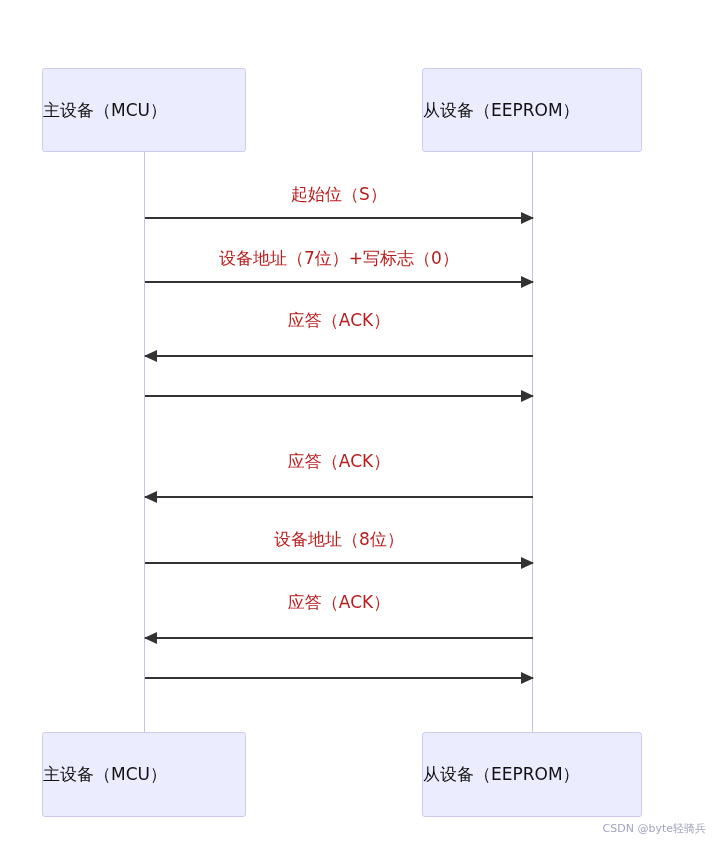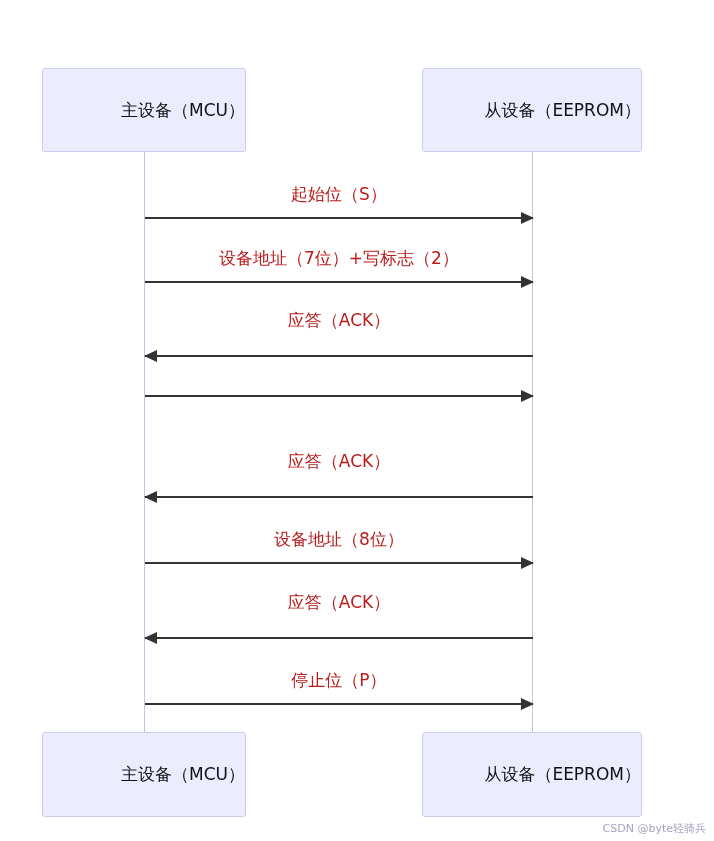--- a/index.html
+++ b/index.html
@@ -8,21 +8,21 @@
     width:714px;height:841px;
     background:#ffffff;
     font-family:"DejaVu Sans","Liberation Sans",sans-serif;
     overflow:hidden;
   }
   .actor-box{
     position:absolute;
     background:#ECECFF;
     border:1px solid #CCCCF0;
     border-radius:3px;
-    display:flex;align-items:center;justify-content:flex-end;
+    display:flex;align-items:center;justify-content:flex-start;
     font-size:17px;color:#111;
     box-sizing:border-box;
   }
   .actor-top-master{left:42px;top:68px;width:204px;height:84px;}
   .actor-top-slave{left:422px;top:68px;width:220px;height:84px;}
   .actor-bottom-master{left:42px;top:732px;width:204px;height:85px;}
   .actor-bottom-slave{left:422px;top:732px;width:220px;height:85px;}
   .lifeline{
     position:absolute;top:152px;height:580px;width:1px;
     background:#c3c3e0;
@@ -74,21 +74,21 @@
   <div class="actor-box actor-top-slave">
     <span>从设备（EEPROM）</span>
   </div>
 
   <div class="message" style="top:181px" data-dir="right">
     <div class="msg-label">起始位（S）</div>
     <div class="msg-arrow"></div>
   </div>
 
   <div class="message" style="top:245px" data-dir="right">
-    <div class="msg-label">设备地址（7位）+写标志（2）</div>
+    <div class="msg-label">设备地址（7位）+写标志（0）</div>
     <div class="msg-arrow"></div>
   </div>
 
   <div class="message" style="top:307px" data-dir="left">
     <div class="msg-label">应答（ACK）</div>
     <div class="msg-arrow"></div>
   </div>
 
   <div class="message" style="top:385px" data-dir="right">
     <div class="msg-arrow"></div>
@@ -103,21 +103,20 @@
     <div class="msg-label">设备地址（8位）</div>
     <div class="msg-arrow"></div>
   </div>
 
   <div class="message" style="top:589px" data-dir="left">
     <div class="msg-label">应答（ACK）</div>
     <div class="msg-arrow"></div>
   </div>
 
   <div class="message" style="top:667px" data-dir="right">
-    <div class="msg-label">停止位（P）</div>
     <div class="msg-arrow"></div>
   </div>
 
   <div class="actor-box actor-bottom-master">
     <span>主设备（MCU）</span>
   </div>
   <div class="actor-box actor-bottom-slave">
     <span>从设备（EEPROM）</span>
   </div>
 

